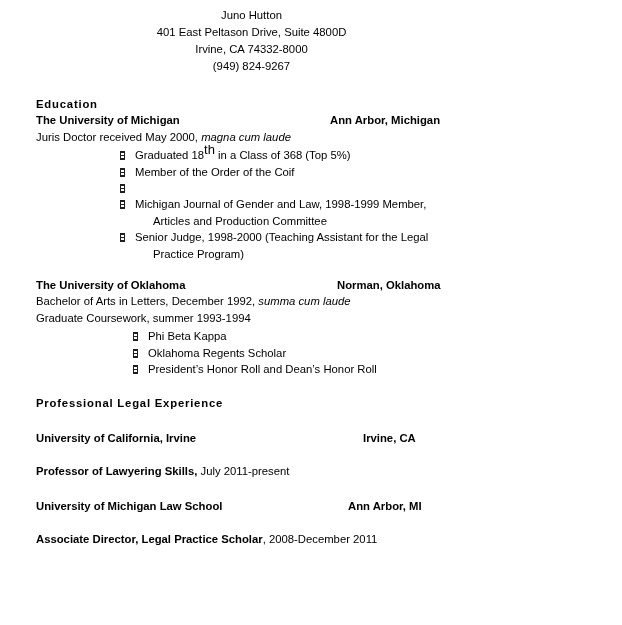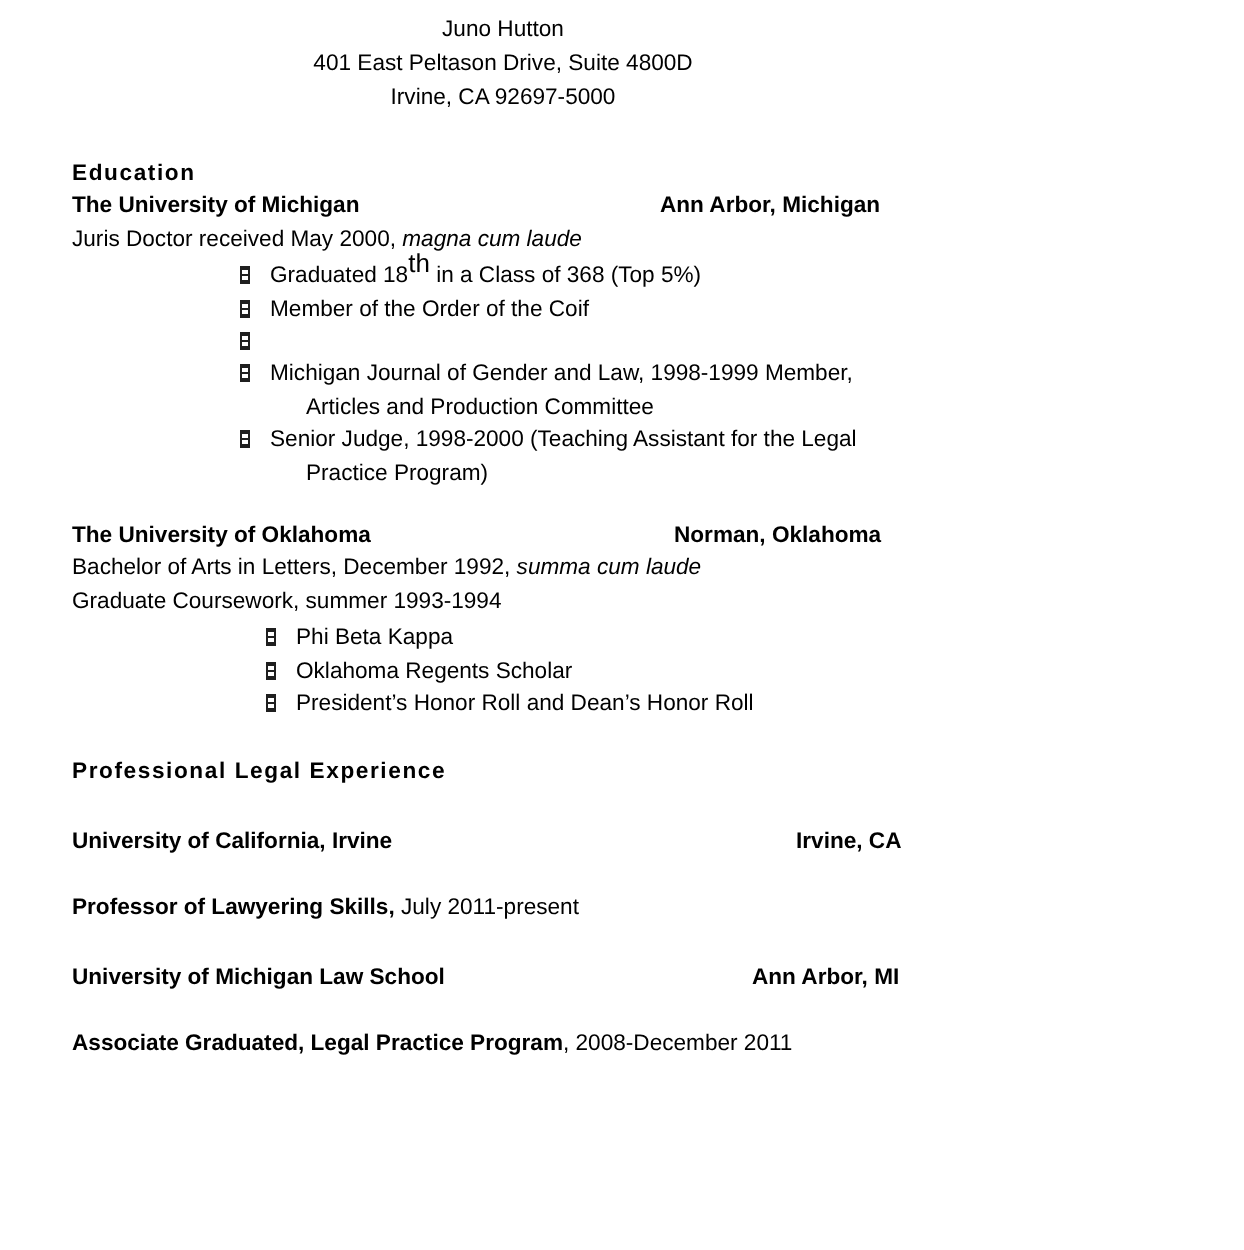--- a/index.html
+++ b/index.html
@@ -34,22 +34,22 @@
   .exp-title { margin-top: 17px; }
   .row { position: relative; }
   .row .loc {
     position: absolute;
     top: 0;
     font-weight: bold;
     white-space: nowrap;
   }
   .loc-umich { left: 294px; }
   .loc-uok   { left: 301px; }
-  .loc-uci   { left: 327px; margin-left: 35px; }
-  .loc-umls  { left: 340px; }
+  .loc-uci   { left: 327px; }
+  .loc-umls  { left: 312px; }
   .bullet-list { margin-top: 2px; }
   .bullet {
     padding-left: 117px;
     padding-right: 31px;
     text-indent: -33px;
   }
   .bullet-list.ok .bullet {
     padding-left: 130px;
     padding-right: 0;
   }
@@ -75,21 +75,22 @@
   .role-2     { margin-top: 17px; }
 </style>
 </head>
 <body>
 
 <div class="page">
 
   <div class="doc-header">
     <div>Juno Hutton</div>
     <div>401 East Peltason Drive, Suite 4800D</div>
-    <div>Irvine, CA 92697-5000</div>
+    <div>Irvine, CA 74332-8000</div>
+    <div>(949) 824-9267</div>
   </div>
 
   <div class="section-title edu-title">Education</div>
 
   <div class="row">
     <span class="bold">The University of Michigan</span>
     <span class="loc loc-umich">Ann Arbor, Michigan</span>
   </div>
   <div><span>Juris Doctor received May 2000, </span><span class="italic">magna cum laude</span></div>
 
@@ -119,15 +120,15 @@
   <div class="row employer-1">
     <span class="bold">University of California, Irvine</span>
     <span class="loc loc-uci">Irvine, CA</span>
   </div>
   <div class="role-1"><span class="bold">Professor of Lawyering Skills,</span><span> July 2011-present</span></div>
 
   <div class="row employer-2">
     <span class="bold">University of Michigan Law School</span>
     <span class="loc loc-umls">Ann Arbor, MI</span>
   </div>
-  <div class="role-2"><span class="bold">Associate Graduated, Legal Practice Program</span><span>, 2008-December 2011</span></div>
+  <div class="role-2"><span class="bold">Associate Director, Legal Practice Scholar</span><span>, 2008-December 2011</span></div>
 
 </div>
 
 </body></html>

